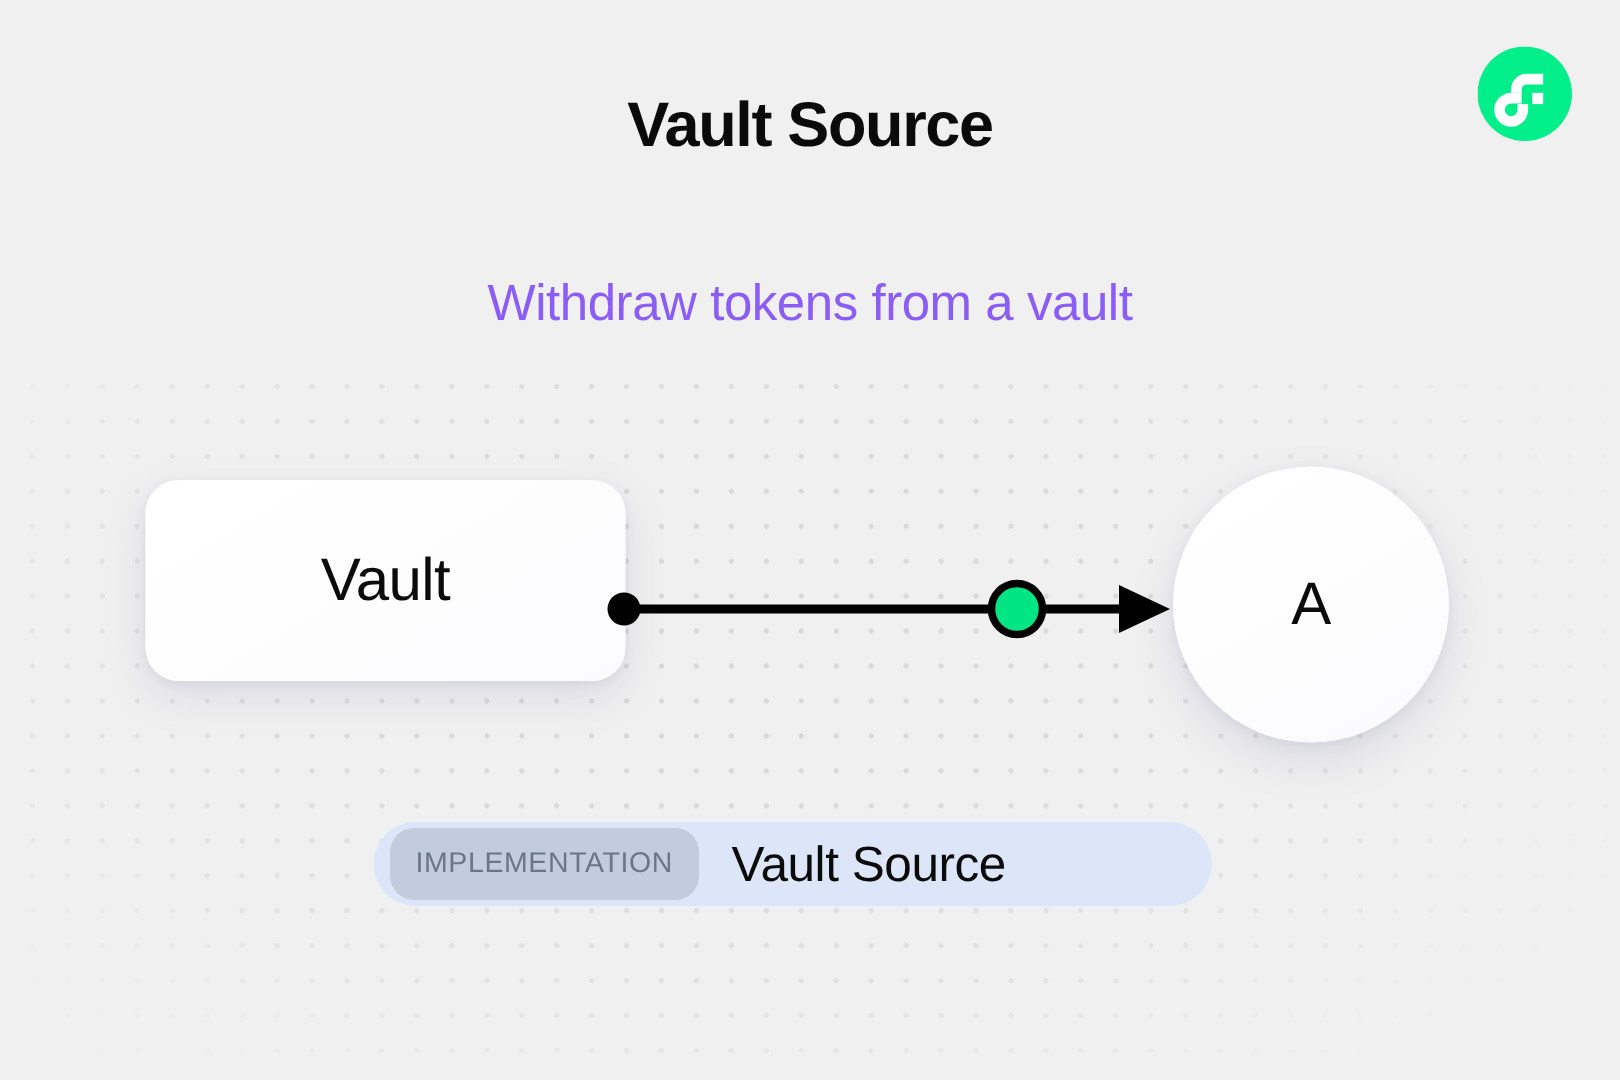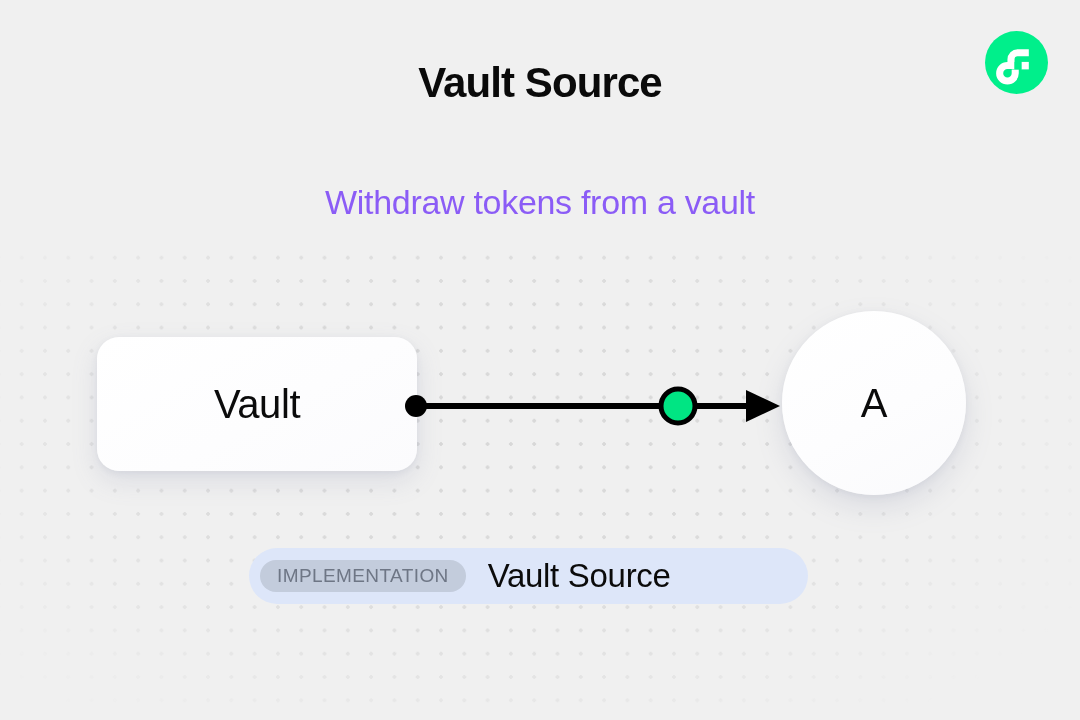--- a/index.html
+++ b/index.html
@@ -76,21 +76,21 @@
     top: 0;
     width: 1080px;
     height: 720px;
     pointer-events: none;
   }
 
   
   #node-vault {
     position: absolute;
     left: 97px;
-    top: 337px;
+    top: 320px;
     width: 320px;
     height: 134px;
     background: linear-gradient(150deg, #ffffff 0%, #fdfdfe 55%, #fbfbfd 100%);
     border-radius: 22px;
     box-shadow: 0 10px 26px rgba(120,125,160,0.17),
                 0 2px 6px rgba(120,125,160,0.10);
     display: flex;
     align-items: center;
     justify-content: center;
   }
@@ -133,21 +133,21 @@
     background: #dde6f9;
     border-radius: 28px;
     display: flex;
     align-items: center;
     padding-left: 11px;
     box-sizing: border-box;
   }
   #implementation-chip {
     background: #c3ccdc;
     border-radius: 16px;
-    height: 32px;
+    height: 48px;
     display: flex;
     align-items: center;
     padding: 0 17px;
     font-size: 19px;
     font-weight: 500;
     letter-spacing: 0.4px;
     color: #6e7685;
   }
   #implementation-value {
     margin-left: 22px;

